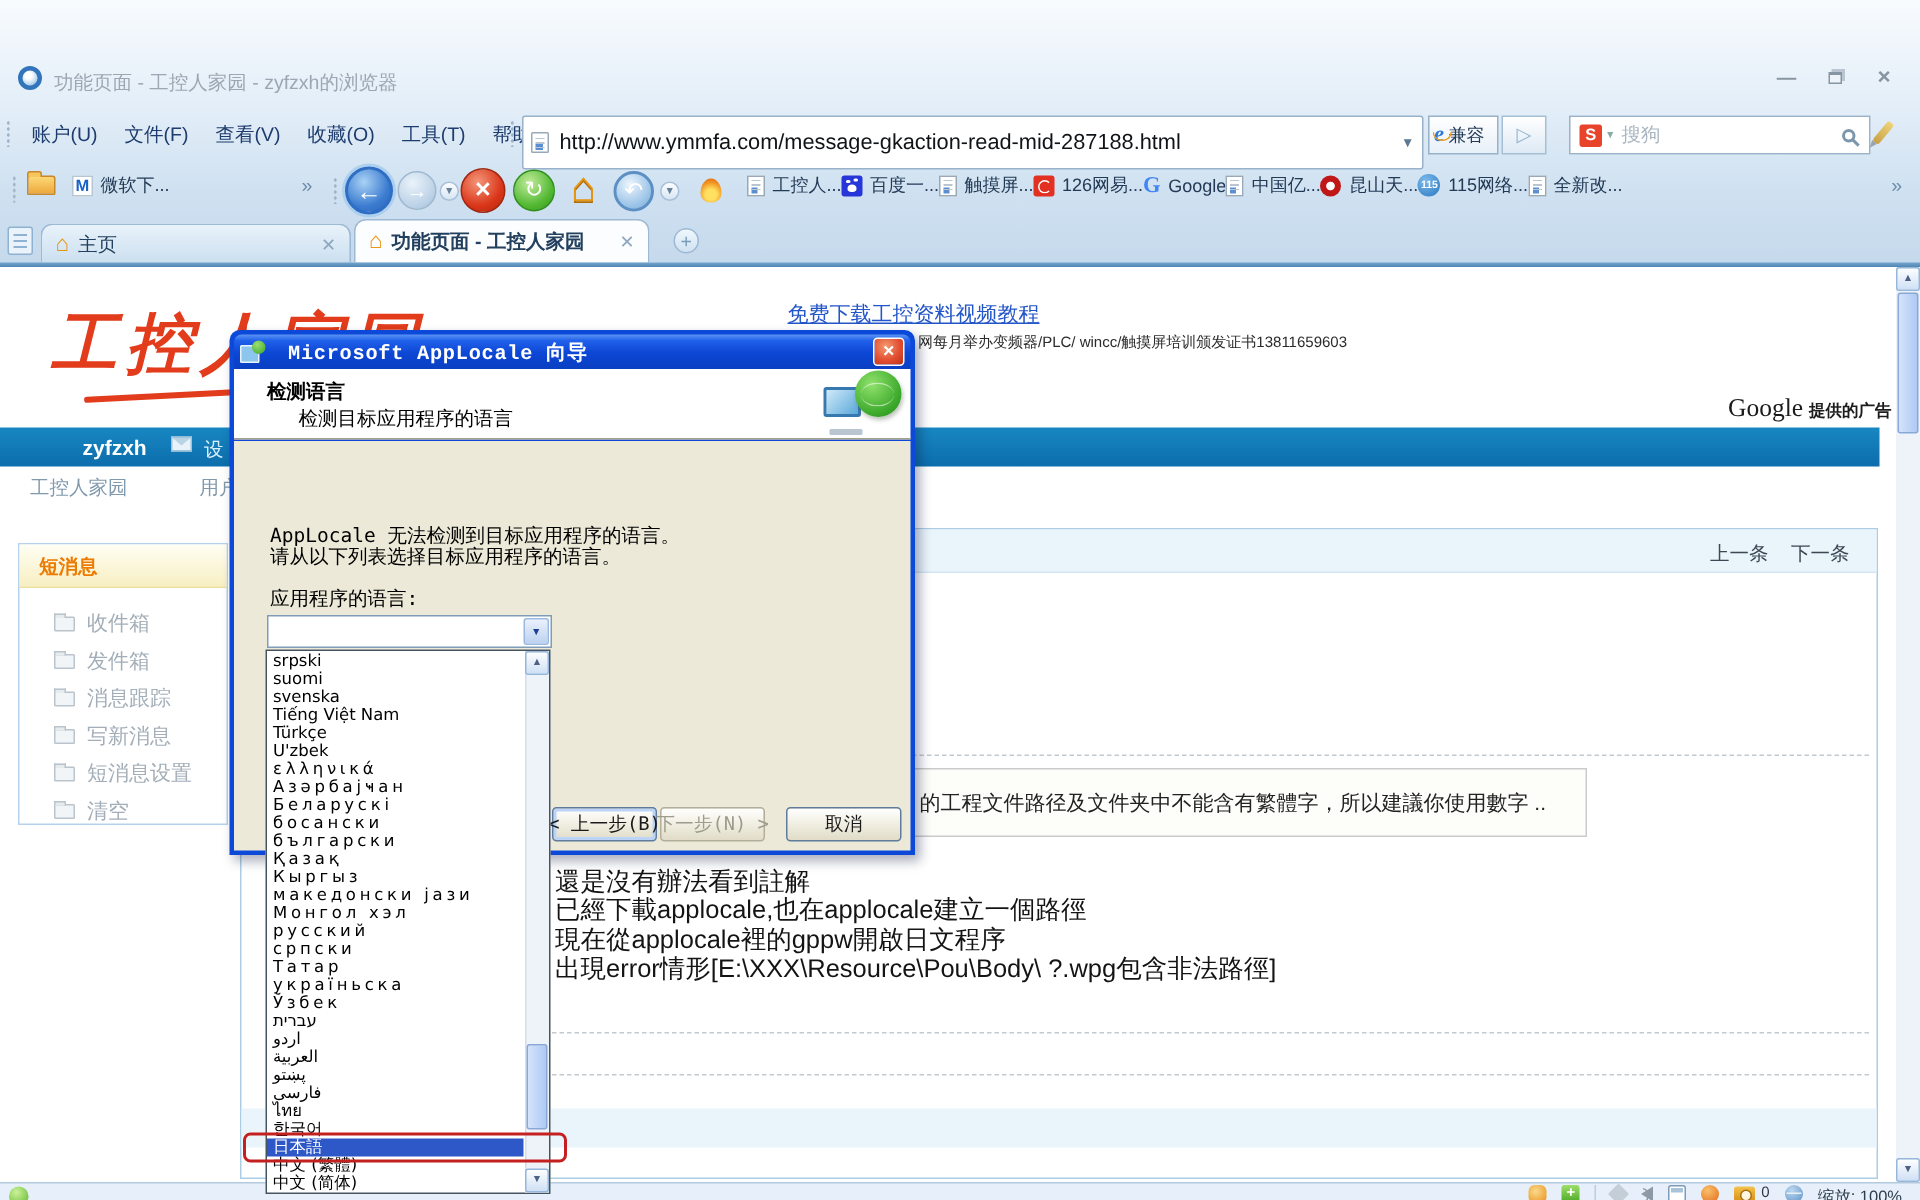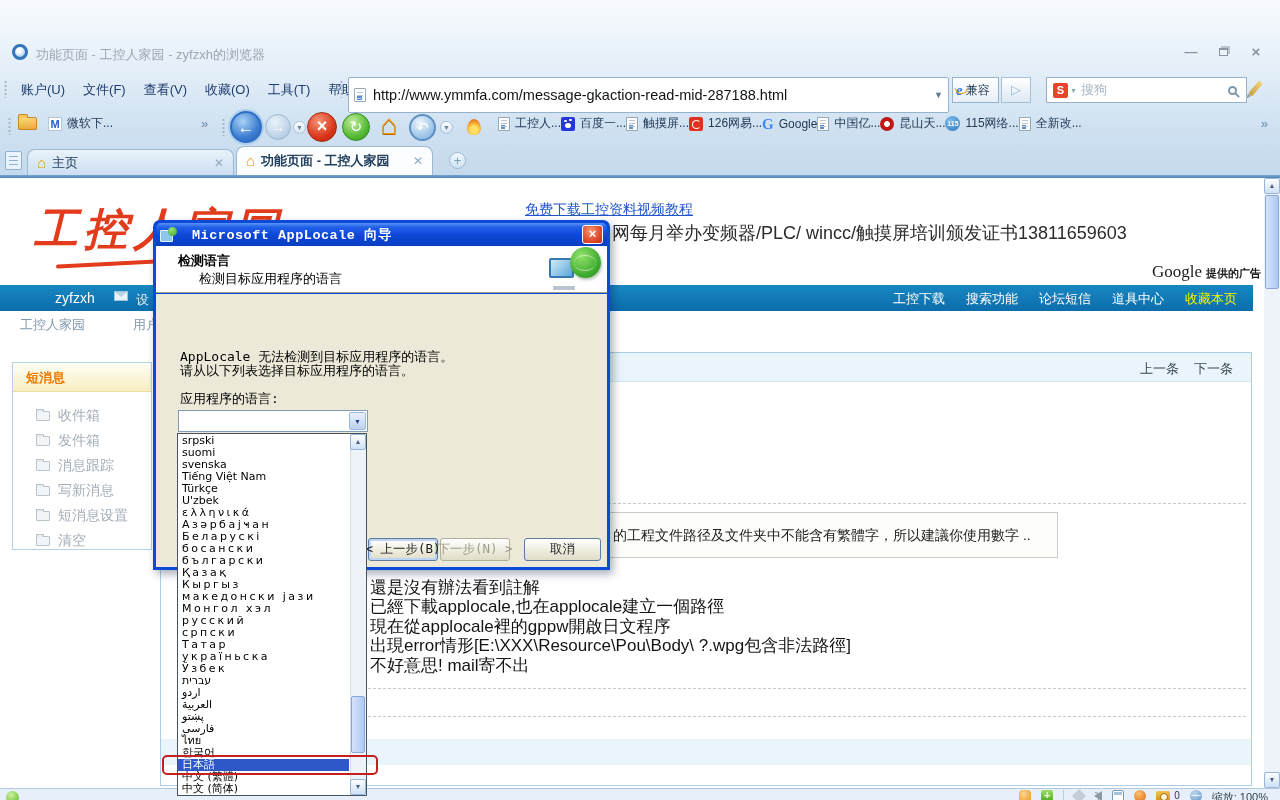--- a/index.html
+++ b/index.html
@@ -104,29 +104,29 @@
 .tab.active{background:#fcfdfe;height:29px;font-weight:bold;width:197px}
 .ticon-home{color:#e89712;font-size:15px;line-height:14px}
 .tab-close{margin-left:auto;color:#8fa8c0;font-size:12px;font-weight:normal}
 #tab-add{position:absolute;left:449px;top:152px;width:17px;height:17px;border-radius:50%;
 background:linear-gradient(#f0f7fc,#cfe2f2);border:1px solid #9db9d4;color:#7a9cba;text-align:center;line-height:15px;font-size:13px}
 #tabline{position:absolute;top:175px;left:0;right:0;height:3px;background:linear-gradient(#74a6ce,#4f86b4)}
 
 
 #page{position:absolute;top:178px;left:0;width:1264px;height:610px;background:#fff;overflow:hidden}
 #ad-link{position:absolute;left:525px;top:23px;color:#2356c8;text-decoration:underline;font-size:14px}
-#ad-text{position:absolute;left:612px;top:43px;font-size:18px;color:#2b2b2b}
+#ad-text{position:absolute;left:612px;top:43px;font-size:10px;color:#2b2b2b}
 #site-logo{position:absolute;left:34px;top:22px;font-family:"Liberation Serif",serif;font-size:44px;font-weight:bold;
 font-style:italic;color:#e23c1c;letter-spacing:6px;white-space:nowrap}
 #logo-swoosh{position:absolute;left:56px;top:84px;width:102px;height:4px;background:#e23c1c;border-radius:3px;transform:rotate(-3deg)}
 #google-ad{position:absolute;left:1152px;top:84px;display:flex;align-items:baseline;gap:4px;color:#1c1c1c}
 #google-ad .brand{font-family:"Liberation Serif",serif;font-size:17px}
 #google-ad .note{font-size:11px;font-weight:bold}
 #topbar{position:absolute;top:107px;left:0;width:1253px;height:26px;background:linear-gradient(#1787c2,#0d6dac)}
-#user-name{position:absolute;left:55px;top:5px;color:#fff;font-weight:normal;font-size:14px}
+#user-name{position:absolute;left:55px;top:5px;color:#fff;font-weight:bold;font-size:14px}
 #mail-icon{position:absolute;left:114px;top:6px;width:14px;height:10px;background:#e9f2f8;border:1px solid #9fc3da;position:absolute}
 #mail-icon::after{content:"";position:absolute;left:0;top:0;border-left:6px solid transparent;border-right:6px solid transparent;border-top:5px solid #b7d3e4}
 #user-set{position:absolute;left:136px;top:6px;color:#d9f0fc;font-size:13px}
 #nav-links{position:absolute;right:16px;top:5px;display:flex;gap:21px}
 #nav-links li{color:#fff;font-size:13px}
 #nav-links li.hot{color:#f8f400}
 #crumbs{position:absolute;top:138px;left:20px;display:flex;gap:48px;color:#8099ad;font-size:13px}
 #panel{position:absolute;top:174px;left:160px;width:1092px;height:434px;border:1px solid #abcde6;background:#fff}
 #panel-head{height:29px;background:#e9f4fb;border-bottom:1px solid #d4e6f2;position:relative}
 #pager{position:absolute;right:18px;top:7px;display:flex;gap:15px;color:#3c4854;font-size:13px}
@@ -370,28 +370,20 @@
     <span id="logo-swoosh"></span>
     <div id="google-ad">
       <span class="brand">Google</span>
       <span class="note">提供的广告</span>
     </div>
 
     <div id="topbar">
       <span id="user-name">zyfzxh</span>
       <span id="mail-icon"></span>
       <span id="user-set">设</span>
-      <ul id="nav-links">
-
-      <li>工控下载</li>
-          <li>搜索功能</li>
-          <li>论坛短信</li>
-          <li>道具中心</li>
-          <li class="hot">收藏本页</li>
-        </ul>
     </div>
 
     <ul id="crumbs">
 
     <li>工控人家园</li>
         <li>用户中</li>
       </ul>
 
     <div id="panel">
       <div id="panel-head">
@@ -443,21 +435,20 @@
     <div class="dash" id="dash-top"></div>
     <div id="quote-box">
       <span id="quote-text">的工程文件路径及文件夹中不能含有繁體字，所以建議你使用數字 ..</span>
     </div>
     <ul id="msg-lines">
 
     <li>還是沒有辦法看到註解</li>
         <li>已經下載applocale,也在applocale建立一個路徑</li>
         <li>現在從applocale裡的gppw開啟日文程序</li>
         <li>出現error情形[E:\XXX\Resource\Pou\Body\ ?.wpg包含非法路徑]</li>
-        <li>不好意思! mail寄不出</li>
       </ul>
     <div class="dash" id="dash-a"></div>
     <div class="dash" id="dash-b"></div>
   </div>
 
   <div id="pg-scroll">
     <div class="sb-btn" id="pg-up">▲</div>
     <div id="pg-thumb"></div>
     <div class="sb-btn" id="pg-down">▼</div>
   </div>

